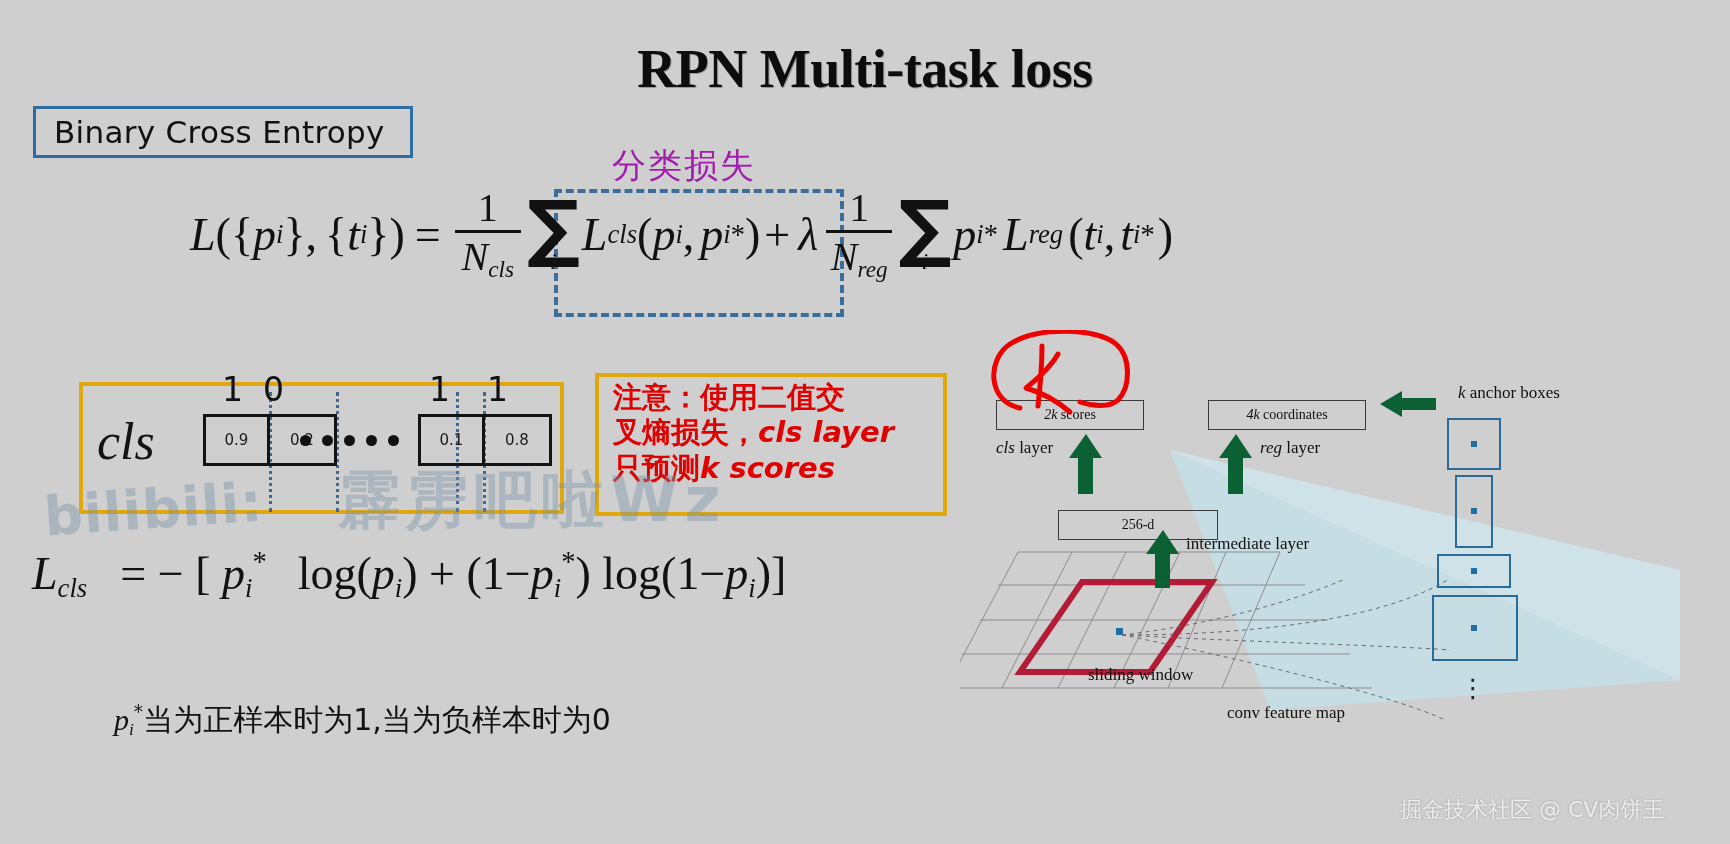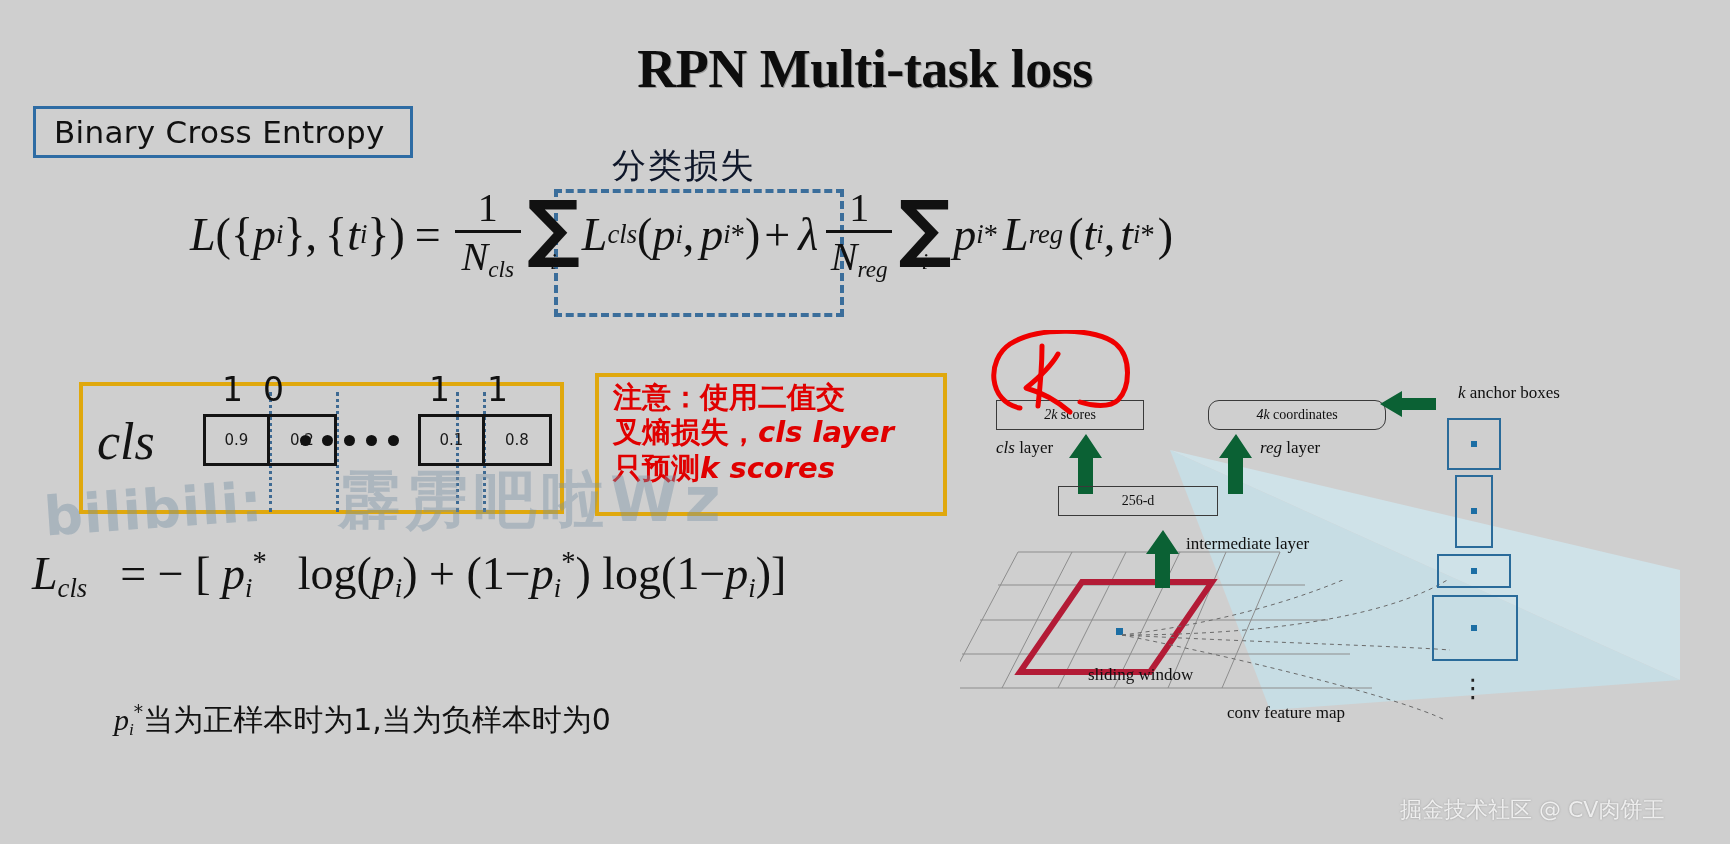--- a/index.html
+++ b/index.html
@@ -35,21 +35,21 @@
   #bce-label{
     font-family:"DejaVu Sans", sans-serif;
     font-size:31px;color:#111;
     padding-left:18px;letter-spacing:.3px;
   }
 
   
   #cls-loss-label{
     left:612px;top:143px;
     font-family:"DejaVu Sans", sans-serif;
-    font-size:34px;color:#0f172a;
+    font-size:34px;color:#a21caf;
     letter-spacing:2px;
   }
 
   
   #dashed-rect{
     left:554px;top:189px;width:290px;height:128px;
     border:4px dashed #3b6e9b;
     box-sizing:border-box;
   }
 
@@ -390,41 +390,41 @@
         <path d="M22,55 C150,80 300,118 345,140"></path>
       </g>
     </svg>
 
     <div class="dbox" style="left:36px;top:70px;width:148px;height:30px;">
       <span style="font-style:italic">2k</span>
         <span>&nbsp;</span>
         <span>scores</span>
     </div>
 
-    <div class="dbox" style="left:248px;top:70px;width:178px;height:30px;border-radius:11px;">
+    <div class="dbox" style="left:248px;top:70px;width:158px;height:30px;">
       <span style="font-style:italic">4k</span>
         <span>&nbsp;</span>
         <span>coordinates</span>
     </div>
 
     <div class="dlabel" style="left:36px;top:108px;">
       <span class="it">cls</span>&nbsp;<span>layer</span>
     </div>
     <div class="dlabel" style="left:300px;top:108px;">
       <span class="it">reg</span>&nbsp;<span>layer</span>
     </div>
 
     <svg class="garrow" style="left:108px;top:104px;" width="40" height="62">
       <polygon points="18,0 34,24 25,24 25,60 10,60 10,24 1,24" fill="#0b6134"></polygon>
     </svg>
     <svg class="garrow" style="left:258px;top:104px;" width="40" height="62">
       <polygon points="18,0 34,24 25,24 25,60 10,60 10,24 1,24" fill="#0b6134"></polygon>
     </svg>
 
-    <div class="dbox" style="left:98px;top:156px;width:160px;height:30px;">
+    <div class="dbox" style="left:98px;top:180px;width:160px;height:30px;">
       <span>256-d</span>
     </div>
     <div class="dlabel" style="left:226px;top:204px;">intermediate layer</div>
 
     <svg class="garrow" style="left:185px;top:200px;" width="40" height="60">
       <polygon points="18,0 34,24 25,24 25,58 10,58 10,24 1,24" fill="#0b6134"></polygon>
     </svg>
 
     <div class="dlabel" style="left:128px;top:335px;">sliding window</div>
 

